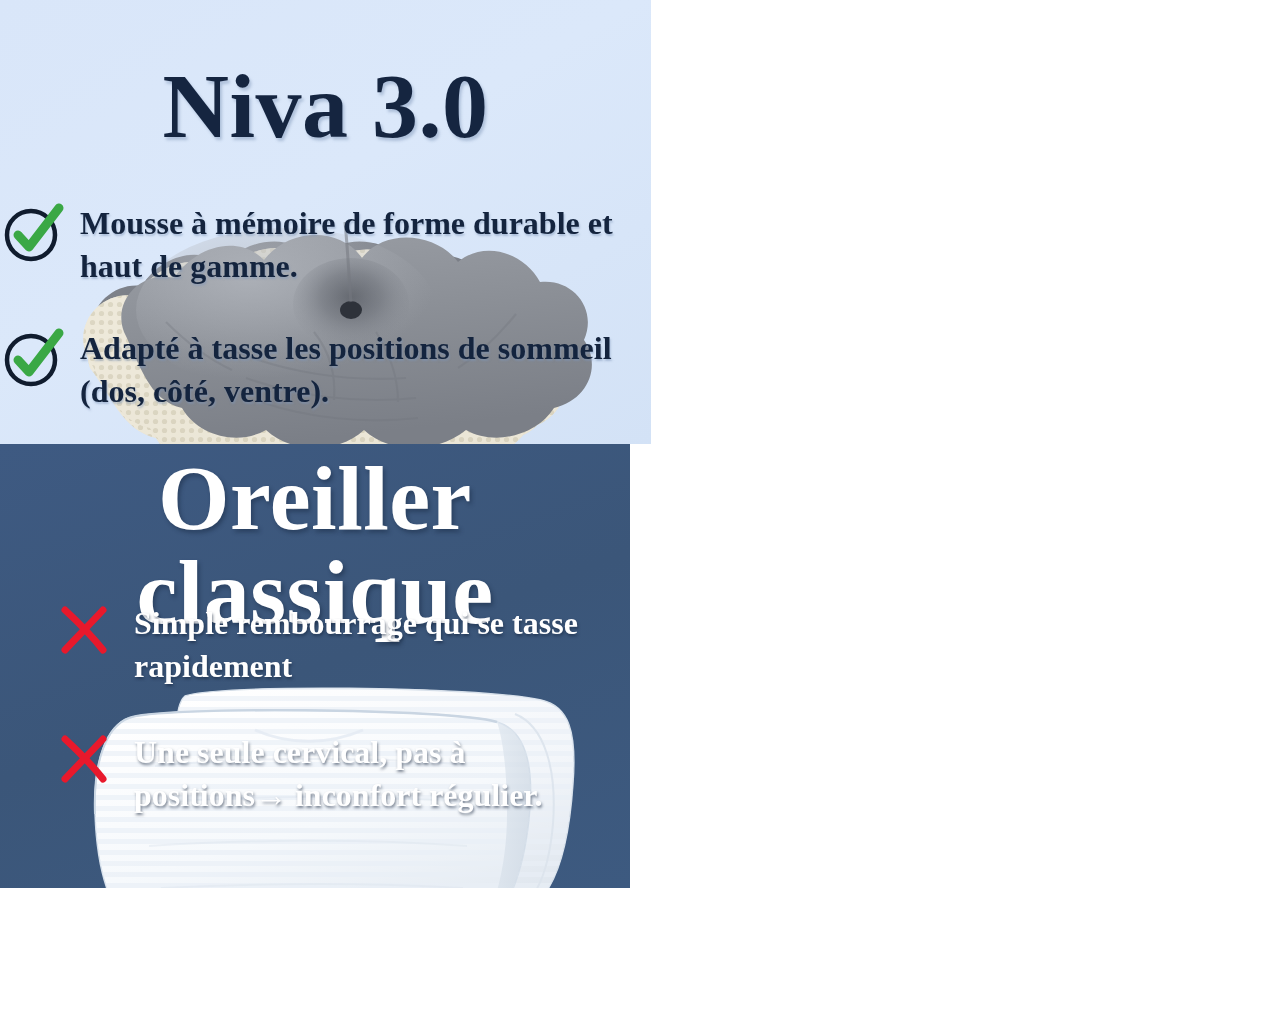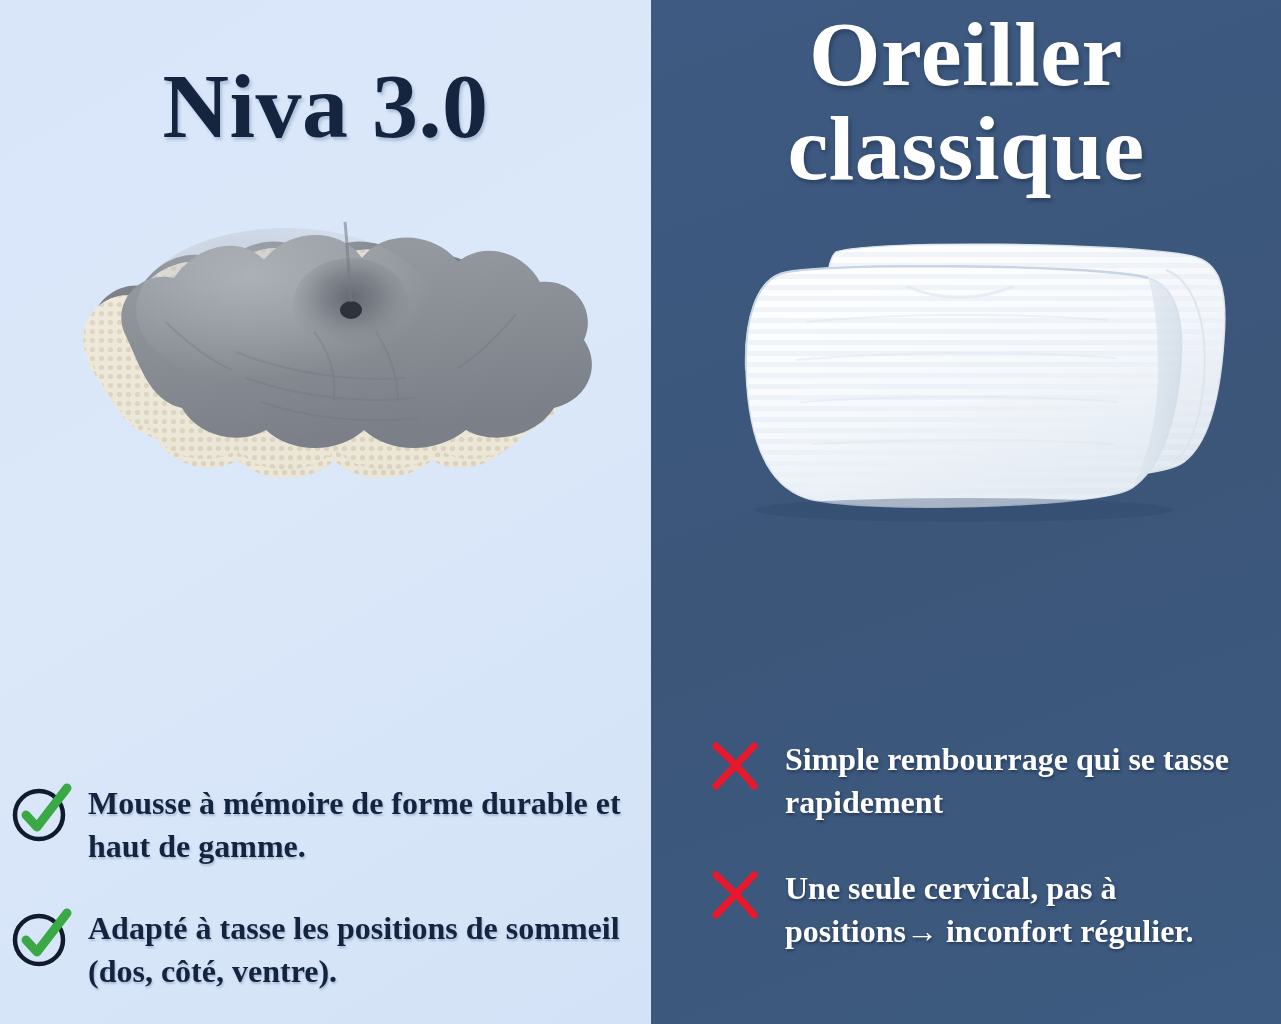--- a/index.html
+++ b/index.html
@@ -12,20 +12,21 @@
     height: 1024px;
     overflow: hidden;
     font-family: "Liberation Serif", "DejaVu Serif", serif;
   }
 
   .comparison {
     position: relative;
     width: 1281px;
     height: 888px;
     display: flex;
+    flex-direction: column;
   }
 
   
   .panel {
     position: relative;
     height: 1024px;
     box-sizing: border-box;
     overflow: hidden;
   }
   .panel-left {
@@ -70,21 +71,21 @@
   .product-right { margin-top: 34px; }
 
   .prod-svg { display: block; margin: 0 auto; }
 
   
   .bullets {
     position: absolute;
     left: 0;
     right: 0;
     bottom: 30px;
-    padding: 0 18px 0 10px;
+    padding: 0 18px 0 2px;
     box-sizing: border-box;
   }
   .bullets-right { padding: 0 14px 0 58px; }
 
   .bullet {
     display: flex;
     align-items: flex-start;
     margin-bottom: 36px;
   }
   .bullet:last-child { margin-bottom: 0; }

